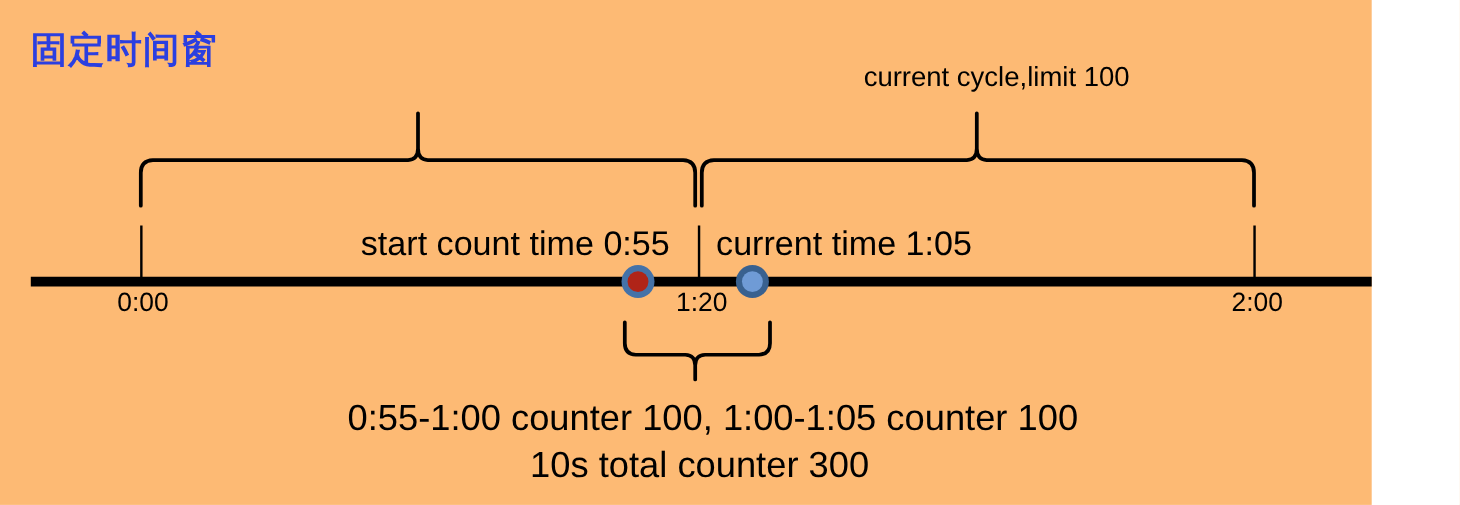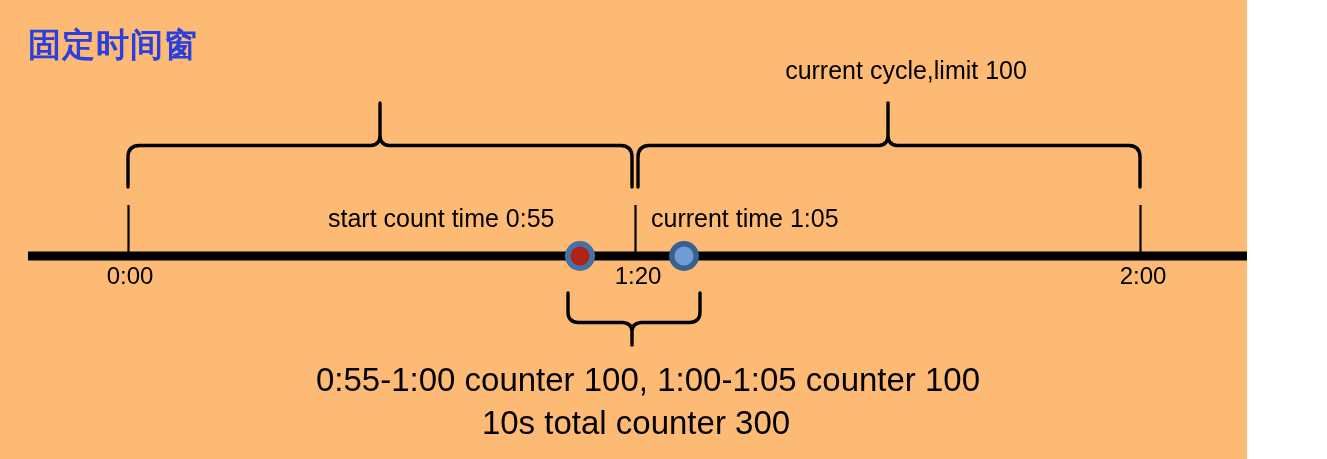--- a/index.html
+++ b/index.html
@@ -34,21 +34,21 @@
   #title-label {
     color: #2B3FE0;
     font-size: 33px;
     font-weight: 700;
     letter-spacing: 1px;
   }
   .cycle-label {
     font-size: 25px;
   }
   .time-note {
-    font-size: 25px;
+    font-size: 31px;
   }
   .tick-label {
     font-size: 24px;
   }
   .caption {
     font-size: 33px;
   }
 </style>
 </head>
 <body>

